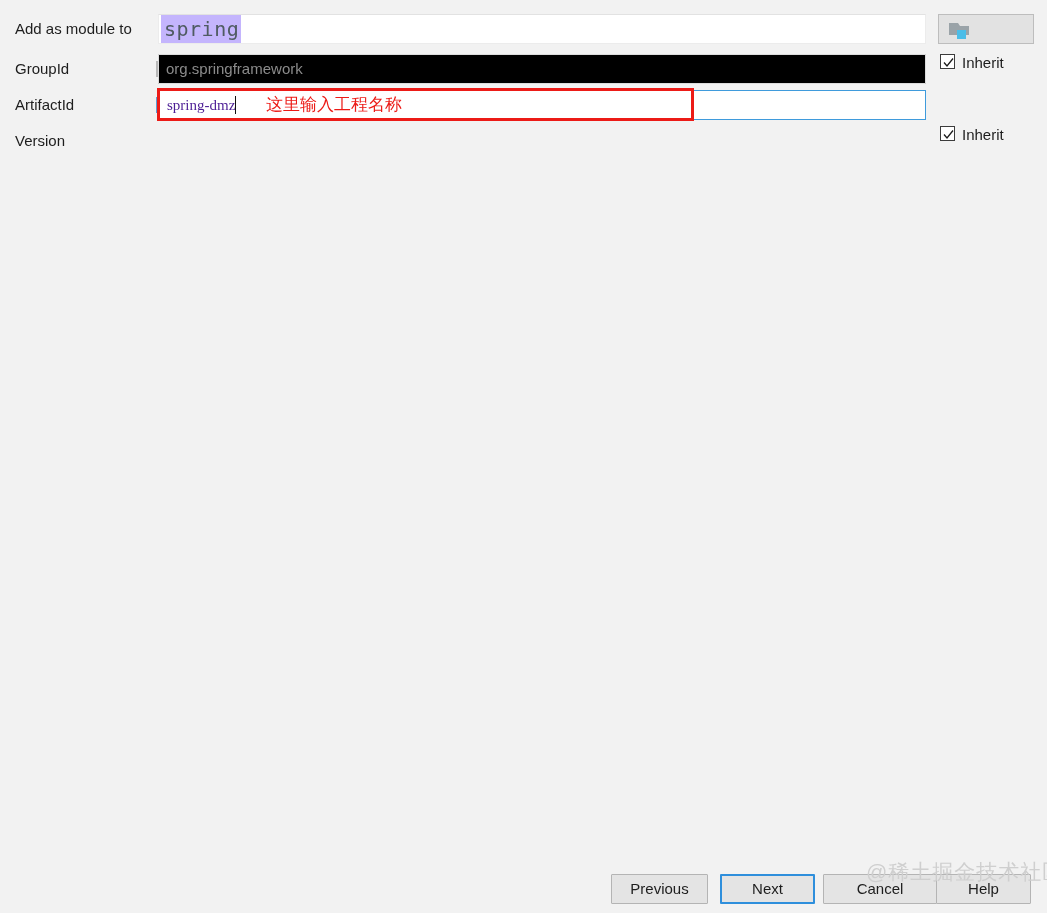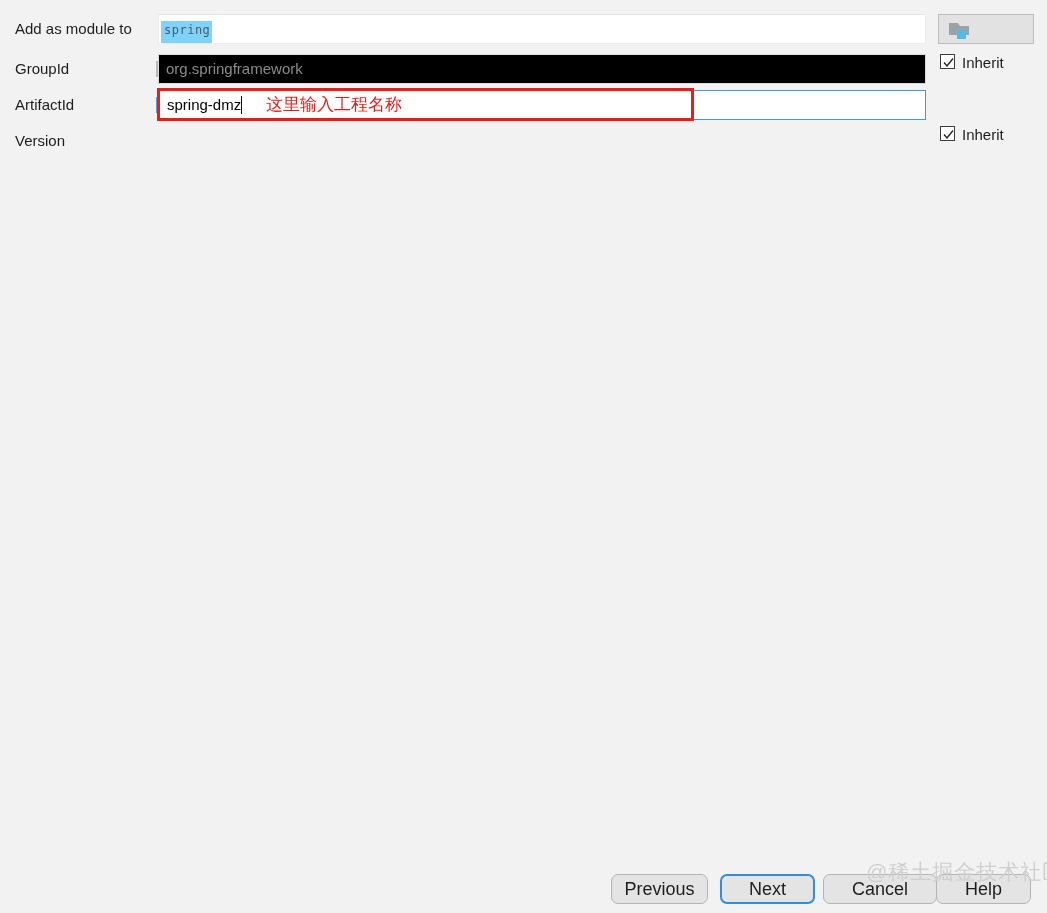--- a/index.html
+++ b/index.html
@@ -77,39 +77,40 @@
     border: 1px solid #ececec;
     border-top: 1px solid #e2e2e2;
     height: 30px;
     line-height: 28px;
     padding-left: 2px;
     overflow: hidden;
     white-space: nowrap;
   }
   .mono-token {
     font-family: "DejaVu Sans Mono", "Liberation Mono", monospace;
-    font-size: 12px;
+    font-size: 20px;
     color: #4f5b62;
-    background: #7dd3fc;
+    background: #c4b5fd;
     padding: 2px 2px 11px 3px;
     letter-spacing: 0.5px;
   }
 
   
   .field-active {
     background: #ffffff;
     border: 1px solid #3f9bdc;
     height: 30px;
     line-height: 28px;
     padding-left: 8px;
-    color: #000000;
+    color: #4c1d95;
     font-size: 15px;
     white-space: nowrap;
     position: relative;
     overflow: hidden;
+    font-family: Liberation Serif, serif;
   }
   .caret {
     display: inline-block;
     width: 1px;
     height: 18px;
     background: #101010;
     vertical-align: -4px;
     margin-left: 0px;
   }
 
@@ -195,25 +196,25 @@
     top: 874px;
     width: 1047px;
     height: 32px;
   }
   .btn {
     position: absolute;
     top: 0;
     height: 30px;
     line-height: 28px;
     text-align: center;
-    font-size: 18px;
+    font-size: 15px;
     color: #1d1d1d;
     background: #e4e4e4;
     border: 1px solid #b4b4b4;
-    border-radius: 7px;
+    border-radius: 1px;
     white-space: nowrap;
     user-select: none;
   }
   .btn-previous { left: 611px; width: 97px; }
   .btn-next {
     left: 720px; width: 95px;
     border: 2px solid #2f8fdc;
     line-height: 26px;
   }
   .btn-cancel { left: 823px; width: 114px; }

